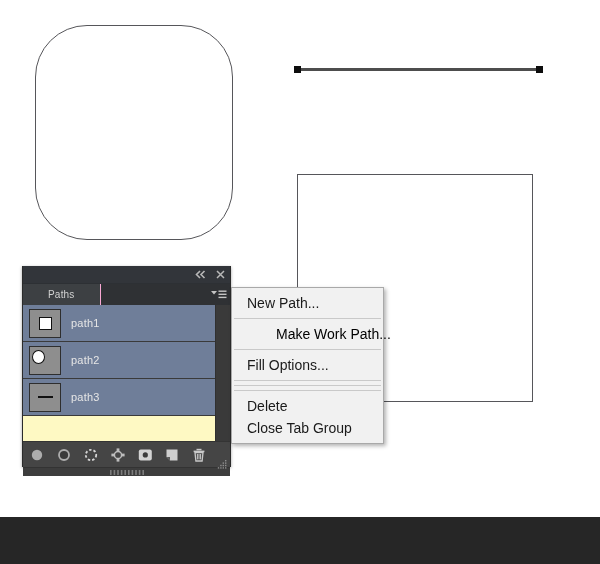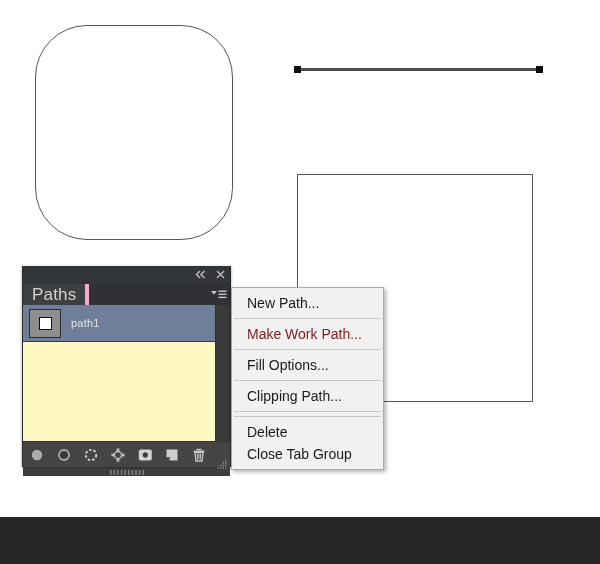--- a/index.html
+++ b/index.html
@@ -100,25 +100,25 @@
   .panel-tabbar {
     height: 21px;
     background: #2f3134;
     position: relative;
     display: flex;
     align-items: stretch;
   }
   .panel-tab {
     background: #3d4043;
     color: #d2d2d2;
-    font-size: 17px;
-    display: flex;
-    align-items: center;
-    padding: 0 9px;
-    border-right: 4px solid #f9a8d4;
+    font-size: 10px;
+    display: flex;
+    align-items: center;
+    padding: 0 25px;
+    border-right: 1px solid #f9a8d4;
     cursor: pointer;
     letter-spacing: .2px;
   }
   .panel-menu-btn {
     position: absolute;
     right: 3px; top: 4px;
     width: 18px; height: 13px;
     cursor: pointer;
     display: flex;
     align-items: center;
@@ -239,22 +239,23 @@
   }
   .menu-item {
     font-size: 14px;
     color: #1a1a1a;
     padding: 3px 8px 3px 15px;
     line-height: 16px;
     white-space: nowrap;
     cursor: pointer;
   }
   .menu-item.disabled {
-    color: #7f1d1d;
+    color: #000000;
     cursor: default;
+    margin-left: 29px;
   }
   .menu-sep {
     height: 1px;
     background: #c9c9c9;
     margin: 4px 2px 4px 2px;
   }
 </style>
 </head>
 <body>
 
@@ -302,21 +303,33 @@
 
   <div class="paths-list">
 
     <div class="path-row">
       <div class="path-thumb">
         <div class="thumb-square"></div>
       </div>
       <div class="path-label">path1</div>
     </div>
 
-
+    <div class="path-row">
+      <div class="path-thumb">
+        <div class="thumb-circle"></div>
+      </div>
+      <div class="path-label">path2</div>
+    </div>
+
+    <div class="path-row">
+      <div class="path-thumb">
+        <div class="thumb-line"></div>
+      </div>
+      <div class="path-label">path3</div>
+    </div>
 
     <div class="list-scrollbar"></div>
   </div>
 
   <div class="panel-toolbar">
 
     <div class="tool-btn">
       <svg width="14" height="14" viewBox="0 0 14 14">
         <circle cx="7" cy="7" r="5.2" fill="#adadad"></circle>
       </svg>
@@ -403,18 +416,17 @@
   </div>
 </div>
 
 <div id="context-menu">
   <div class="menu-item">New Path...</div>
   <div class="menu-sep"></div>
   <div class="menu-item disabled">Make Work Path...</div>
   <div class="menu-sep"></div>
   <div class="menu-item">Fill Options...</div>
   <div class="menu-sep"></div>
-  <div class="menu-item">Clipping Path...</div>
   <div class="menu-sep"></div>
   <div class="menu-sep"></div>
   <div class="menu-item">Delete</div>
   <div class="menu-item">Close Tab Group</div>
 </div>
 
 </body></html>

